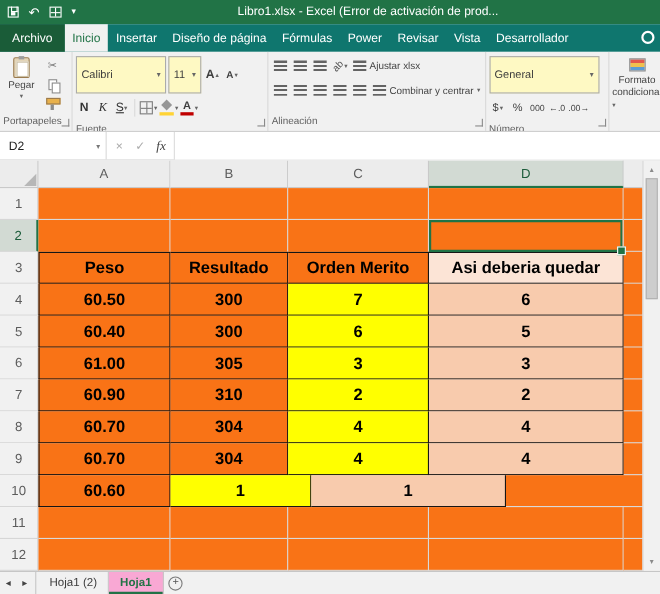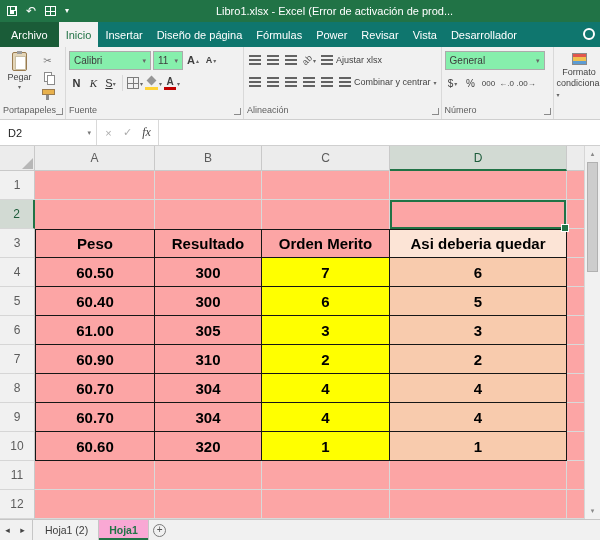--- a/index.html
+++ b/index.html
@@ -25,21 +25,21 @@
 .rtab.active{background:#f1f1f1;color:#217346}
 .tellme{position:absolute;right:5px;top:6px;width:12px;height:12px;border:2px solid #fff;border-radius:50%}
 
 
 .ribbon{flex:0 0 73px;background:#f1f1f1;border-bottom:1px solid #cfcfcf;display:flex;overflow:hidden}
 .rgroup{position:relative;display:flex;flex-direction:column;border-right:1px solid #d9d9d9;padding:4px 2px 0 3px}
 .rg-body{flex:1}
 .rg-label{flex:0 0 15px;font-size:9px;color:#606060;text-align:left;line-height:13px;white-space:nowrap}
 .launcher{position:absolute;right:2px;bottom:4px;width:7px;height:7px;border-right:1px solid #8a8a8a;border-bottom:1px solid #8a8a8a}
 .frow{display:flex;align-items:center;gap:2px;margin-bottom:4px}
-.combo{background:#86efac;border:1px solid #ababab;height:19px;display:flex;align-items:center;font-size:10px;color:#3c3c3c;padding:0 4px;white-space:nowrap}
+.combo{background:#fef9c3;border:1px solid #ababab;height:34px;display:flex;align-items:center;font-size:10px;color:#3c3c3c;padding:0 4px;white-space:nowrap}
 .combo .cc{margin-left:auto;font-size:7px;color:#666;padding-left:4px}
 .ibtn{height:18px;min-width:16px;display:flex;align-items:center;justify-content:center;color:#3f3f3f;gap:1px}
 .tiny{font-size:6px;color:#666;font-style:normal}
 .fmtb{width:15px;height:17px;display:flex;align-items:center;justify-content:center;font-size:11px;color:#333}
 .fmtb.bold{font-weight:bold}
 .fmtb.italic{font-style:italic;font-family:"Liberation Serif",serif}
 .gsep{width:1px;height:16px;background:#d9d9d9;margin:0 2px}
 
 .clip-body{display:flex;gap:3px}
 .paste-btn{width:33px;display:flex;flex-direction:column;align-items:center;gap:1px;font-size:9px;color:#444;padding-top:1px}
@@ -88,21 +88,21 @@
 .chead{display:flex;height:25px}
 .corner{flex:0 0 35px;background:#ececec;border-right:1px solid #c9c9c9;border-bottom:1px solid #c9c9c9;position:relative}
 .corner::after{content:"";position:absolute;right:1px;bottom:1px;border-left:11px solid transparent;border-bottom:11px solid #b7b7b7}
 .chdr{display:flex;align-items:center;justify-content:center;font-size:12px;color:#5c5c5c;background:#ececec;border-right:1px solid #c9c9c9;border-bottom:1px solid #c9c9c9}
 .chdr.sel{background:#d2dad3;color:#1d5c3b;border-bottom:2px solid #217346}
 .w-a{flex:0 0 120px}.w-b{flex:0 0 107px}.w-c{flex:0 0 128px}.w-d{flex:0 0 177px}
 .w-f{flex:1 1 auto;border-right:none}
 .row{display:flex;height:29px}
 .rnum{flex:0 0 35px;background:#f1f1f1;display:flex;align-items:center;justify-content:center;font-size:12px;color:#5c5c5c;border-right:1px solid #c9c9c9;border-bottom:1px solid #d6d6d6}
 .rnum.sel{background:#d2dad3;color:#1d5c3b;border-right:2px solid #217346}
-.cell{display:flex;align-items:center;justify-content:center;font-size:15px;font-weight:700;color:#000;background:#fca5a5;border-right:1px solid #d9d9d9;border-bottom:1px solid #d9d9d9}
+.cell{display:flex;align-items:center;justify-content:center;font-size:15px;font-weight:700;color:#000;background:#f97316;border-right:1px solid #d9d9d9;border-bottom:1px solid #d9d9d9}
 .cell.w-f{border-right:none}
 .nbb{border-bottom:none}
 .tb{border-right-color:#161616;border-bottom-color:#161616}
 .tt{border-top:1px solid #161616}
 .tl{border-left:1px solid #161616}
 .selcell{position:relative;z-index:2;box-shadow:inset 0 0 0 2px #217346;border-bottom:none}
 .selcell::after{content:"";position:absolute;right:-3px;bottom:-3px;width:6px;height:6px;background:#217346;border:1px solid #fff}
 .vscroll{position:absolute;top:0;right:0;bottom:0;width:16px;background:#f1f1f1;border-left:1px solid #d6d6d6}
 .varrow{position:absolute;left:0;width:100%;text-align:center;font-size:7px;color:#8a8a8a}
 .varrow.up{top:4px}.varrow.dn{bottom:4px}
@@ -420,21 +420,20 @@
       <div class="cell w-a tb tl">60.70</div>
       <div class="cell w-b tb">304</div>
       <div class="cell w-c tb" style="background-color: rgb(255, 255, 0);">4</div>
       <div class="cell w-d tb" style="background-color: rgb(248, 203, 173);">4</div>
       <div class="cell w-f"></div>
     </div>
 
     <div class="row">
       <div class="rnum">10</div>
       <div class="cell w-a tb tl">60.60</div>
-      <div class="cell w-b tb">320</div>
       <div class="cell w-c tb" style="background-color: rgb(255, 255, 0);">1</div>
       <div class="cell w-d tb" style="background-color: rgb(248, 203, 173);">1</div>
       <div class="cell w-f"></div>
     </div>
 
     <div class="row">
       <div class="rnum">11</div>
       <div class="cell w-a"></div>
       <div class="cell w-b"></div>
       <div class="cell w-c"></div>

